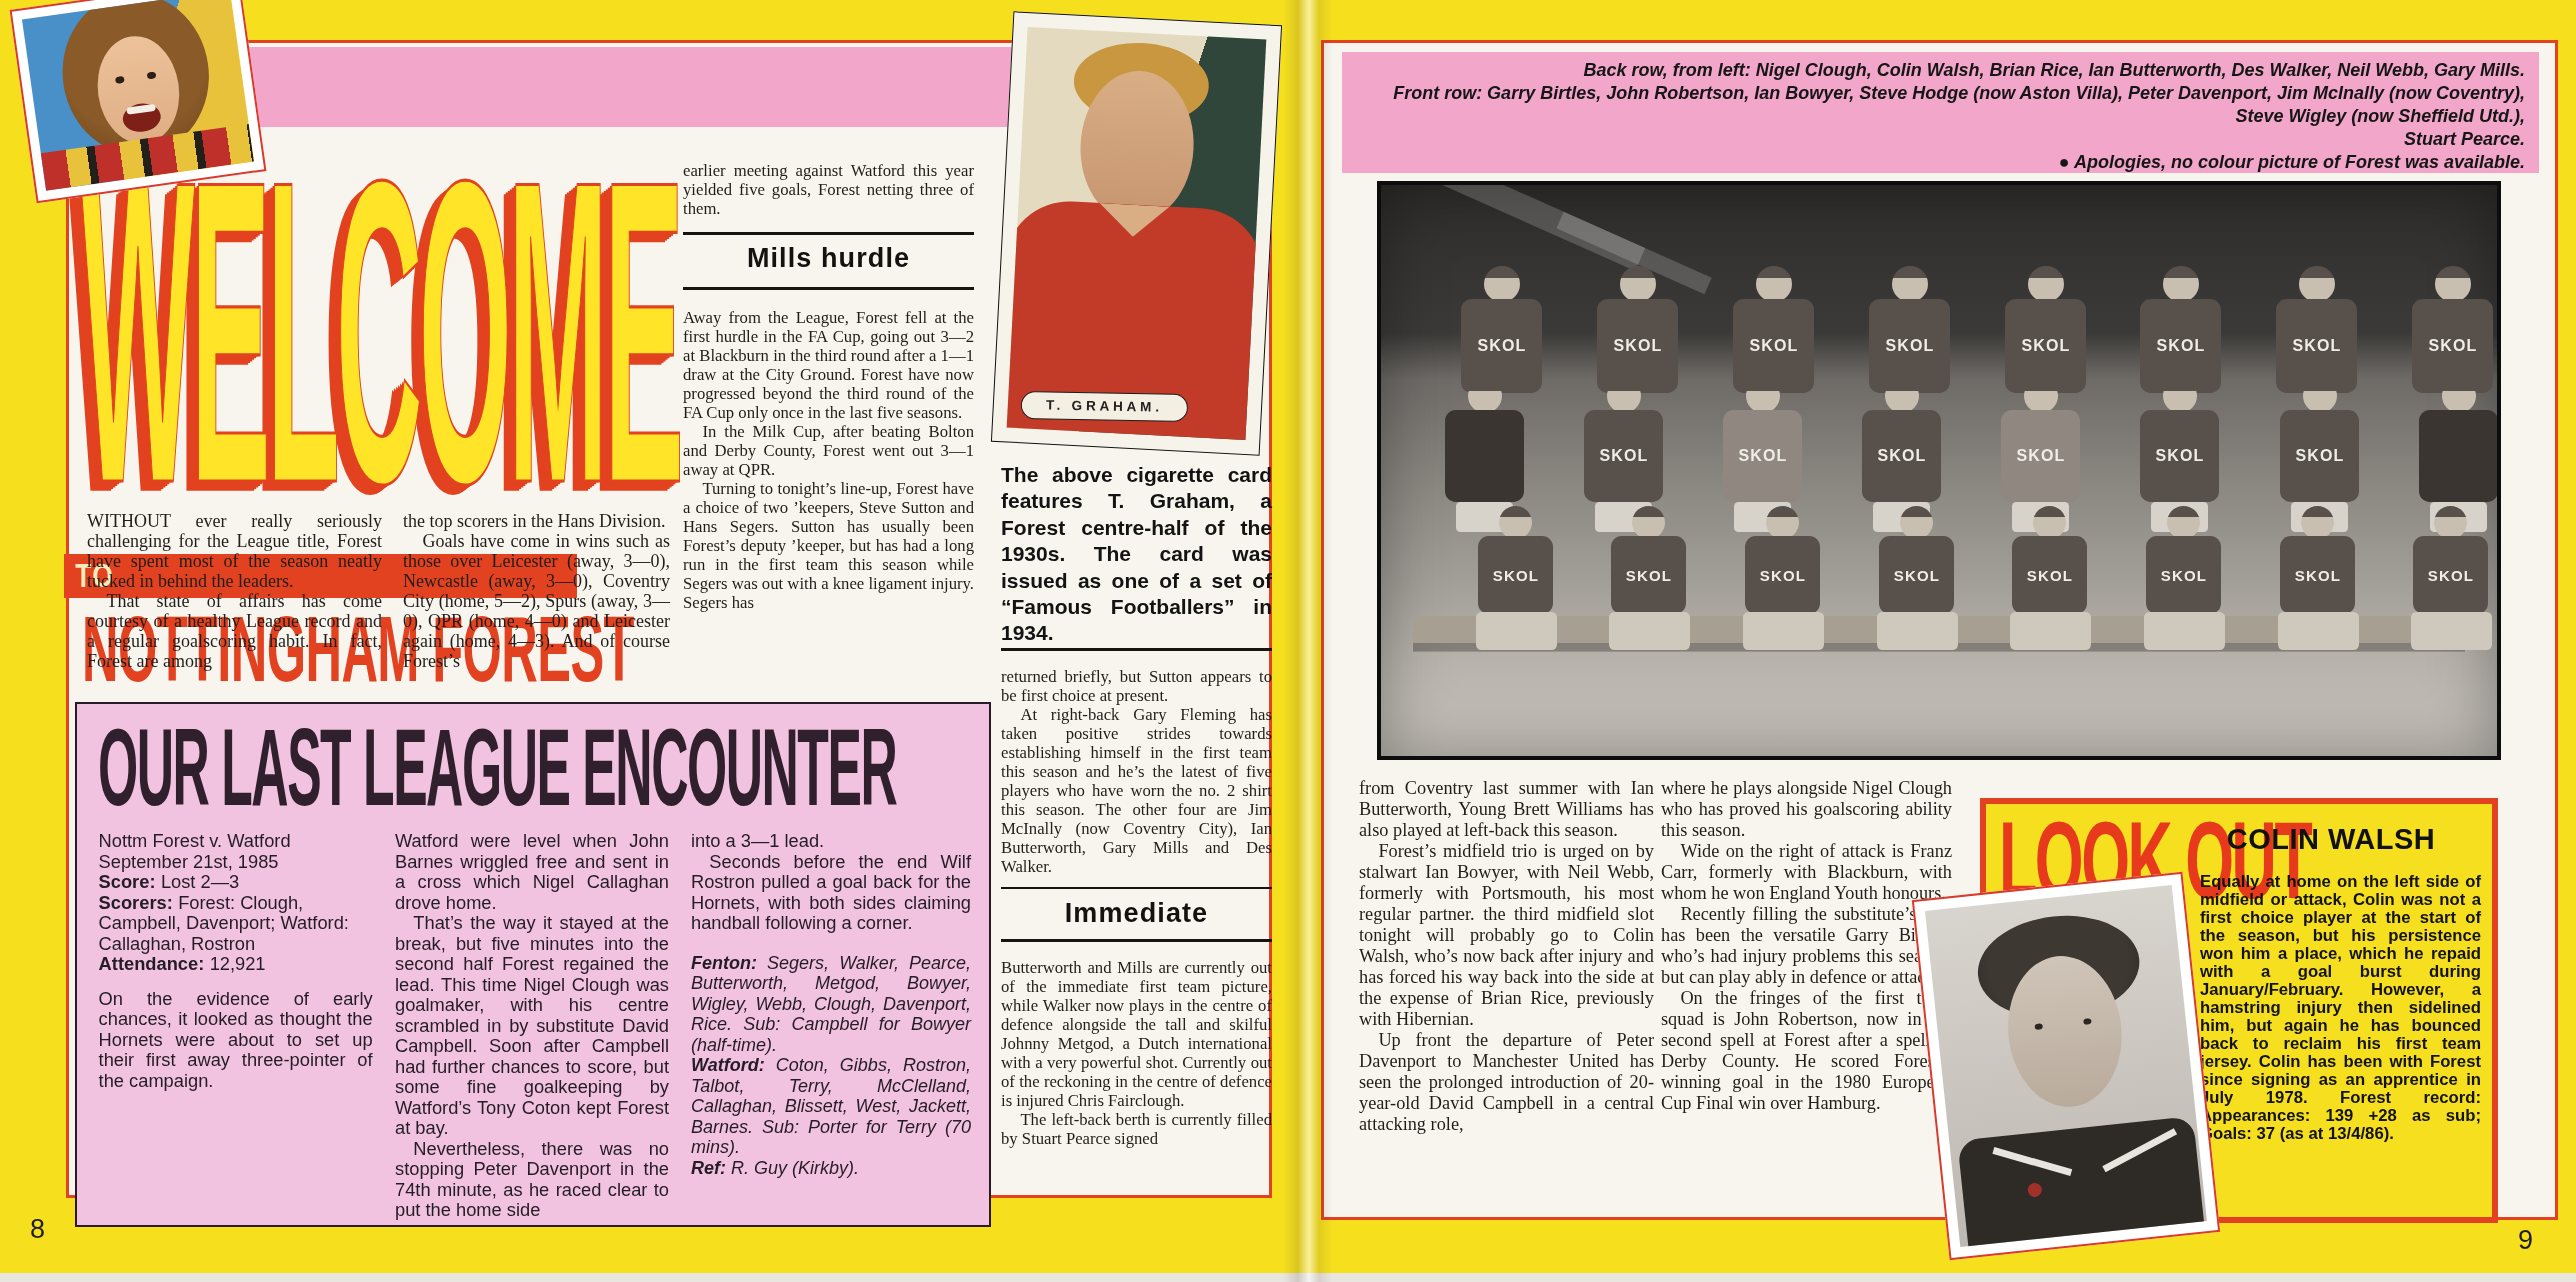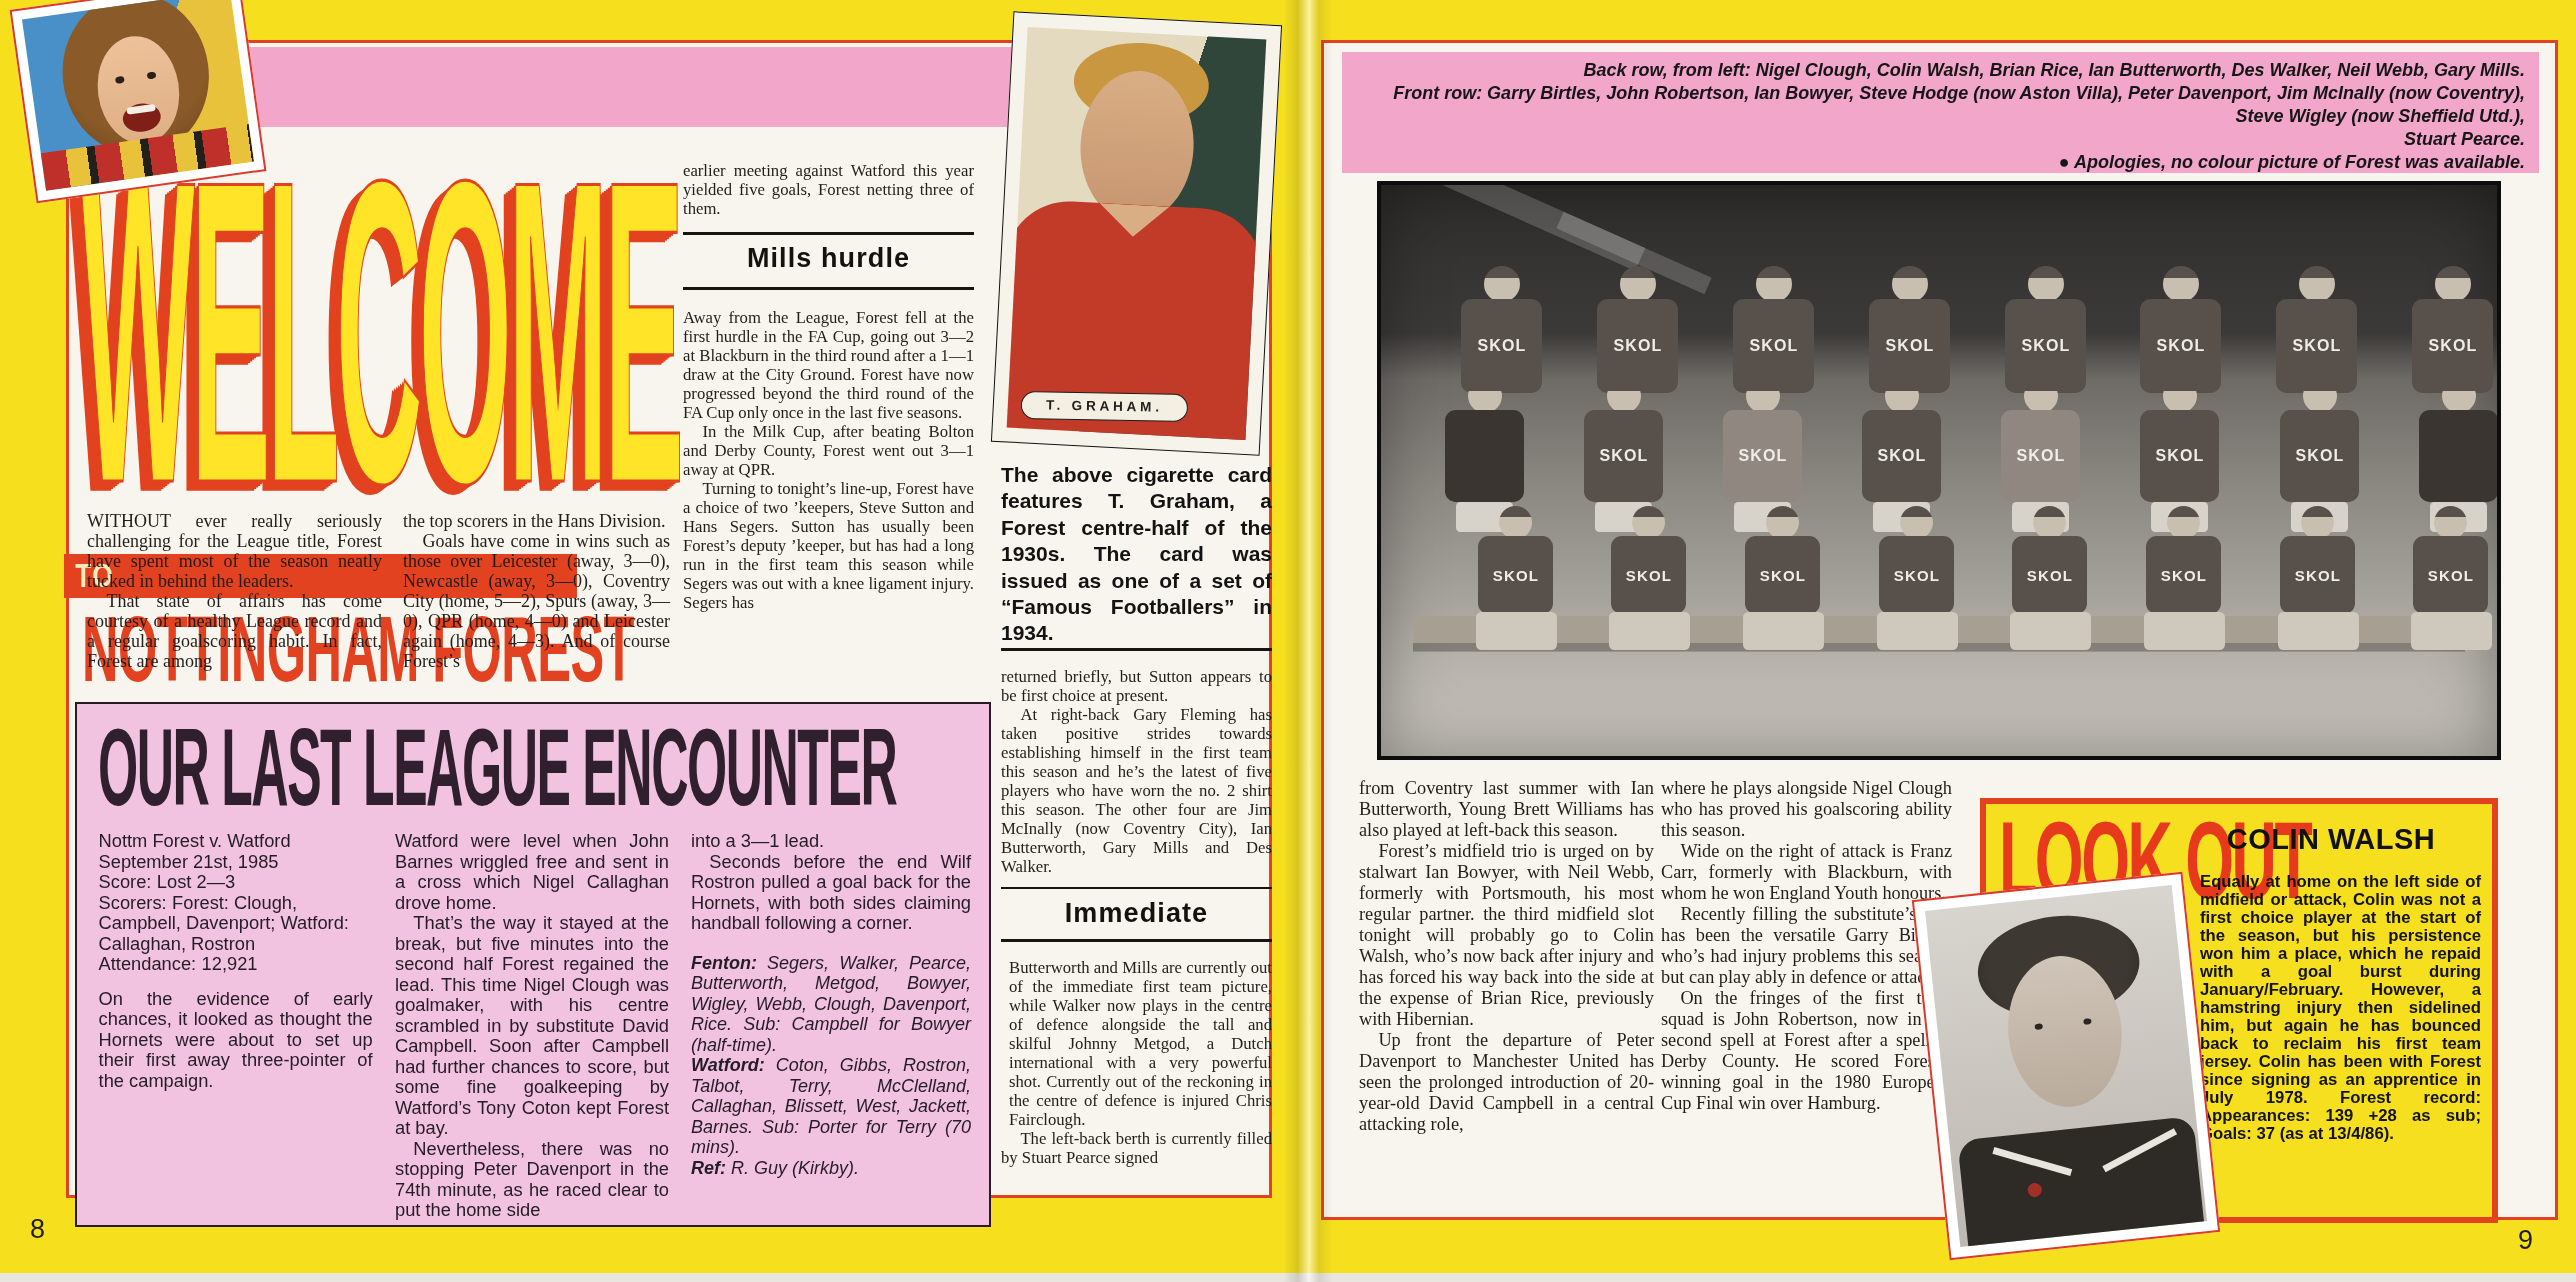--- a/index.html
+++ b/index.html
@@ -42,21 +42,21 @@
   .colB { left:403px; top:511px; width:267px; }
   .colC { left:683px; top:161px; width:291px; }
   .colD { left:1001px; top:667px; width:271px; }
   .r-col1 { left:1359px; top:778px; width:295px; }
   .r-col2 { left:1661px; top:778px; width:291px; }
   .rule { height:2.7px; background:#171412; }
   .xhead { font-weight:700; font-size:27px; line-height:30px; letter-spacing:1.1px; text-align:center; color:#141210;
     font-family:"Liberation Sans", sans-serif; margin:8.6px 0; } .colC .rule { margin-top:14px; }
   .colC p.after-head { margin-top:18.3px; }
   .colD .rule { margin-top:10.8px; }
-  .colD p.after-head { margin-top:16px;margin-left:8px; }
+  .colD p.after-head { margin-top:16px; }
   .cap-rule { position:absolute; left:1001px; top:648px; width:271px; }
 
   
   .cig-card { position:absolute; left:1002px; top:18.3px; width:269px; height:431px; background:#F6F3EA;
     border:1.6px solid #101010; padding:14px; transform:rotate(3deg); z-index:5; }
   .card-art { position:relative; width:100%; height:100%; overflow:hidden;
     background:linear-gradient(105deg,#E3DAC0 0 52%, #31463A 52% 100%); }
   .card-hair { position:absolute; left:49px; top:9.7px; width:135px; height:81px; border-radius:50%; background:#C9973F; }
   .card-face { position:absolute; left:59px; top:38px; width:113px; height:151px; border-radius:50%;
     background:linear-gradient(#D9AE85,#C69570); }
@@ -88,21 +88,21 @@
   
   .encounter { position:absolute; left:75px; top:702px; width:916px; height:525px; background:#F1C3E0;
     border:2.7px solid #2A1A28; overflow:hidden; color:#241C26; }
   .enc-title { position:absolute; left:20.5px; top:7.5px; font-weight:700; font-size:110px; line-height:1;
     letter-spacing:-3.2px; white-space:nowrap; color:#301F2C; transform:scaleX(0.47); transform-origin:left top; }
   .enc-col { position:absolute; top:127px; }
   .enc-c1 { left:21.6px;  width:274px; }
   .enc-c2 { left:318px; width:274px; }
   .enc-c3 { left:614px; width:280px; }
   .enc-row { font-size:18.3px; line-height:20.5px; }
-  .enc-row .lbl { font-weight:400; }
+  .enc-row .lbl { font-weight:700; }
   .enc-row .lbl:not(:empty) { margin-right:5.4px; }
   .enc-body { margin-top:14px; }
   .enc-body p, .enc-c2 p, .enc-c3 .enc-p p { font-size:18.3px; line-height:20.5px; text-align:justify; }
   .enc-body p + p, .enc-c2 p + p, .enc-c3 .enc-p p + p { text-indent:18.3px; }
   .teams { margin-top:19.4px; }
   .team-line { font-style:italic; font-size:18px; line-height:20.5px; text-align:justify; }
   .team-line .lead { font-weight:700; }
 
   
   .band-right .cap-line { font-weight:700; font-size:18px; line-height:23px; text-align:right; color:#161616; }

